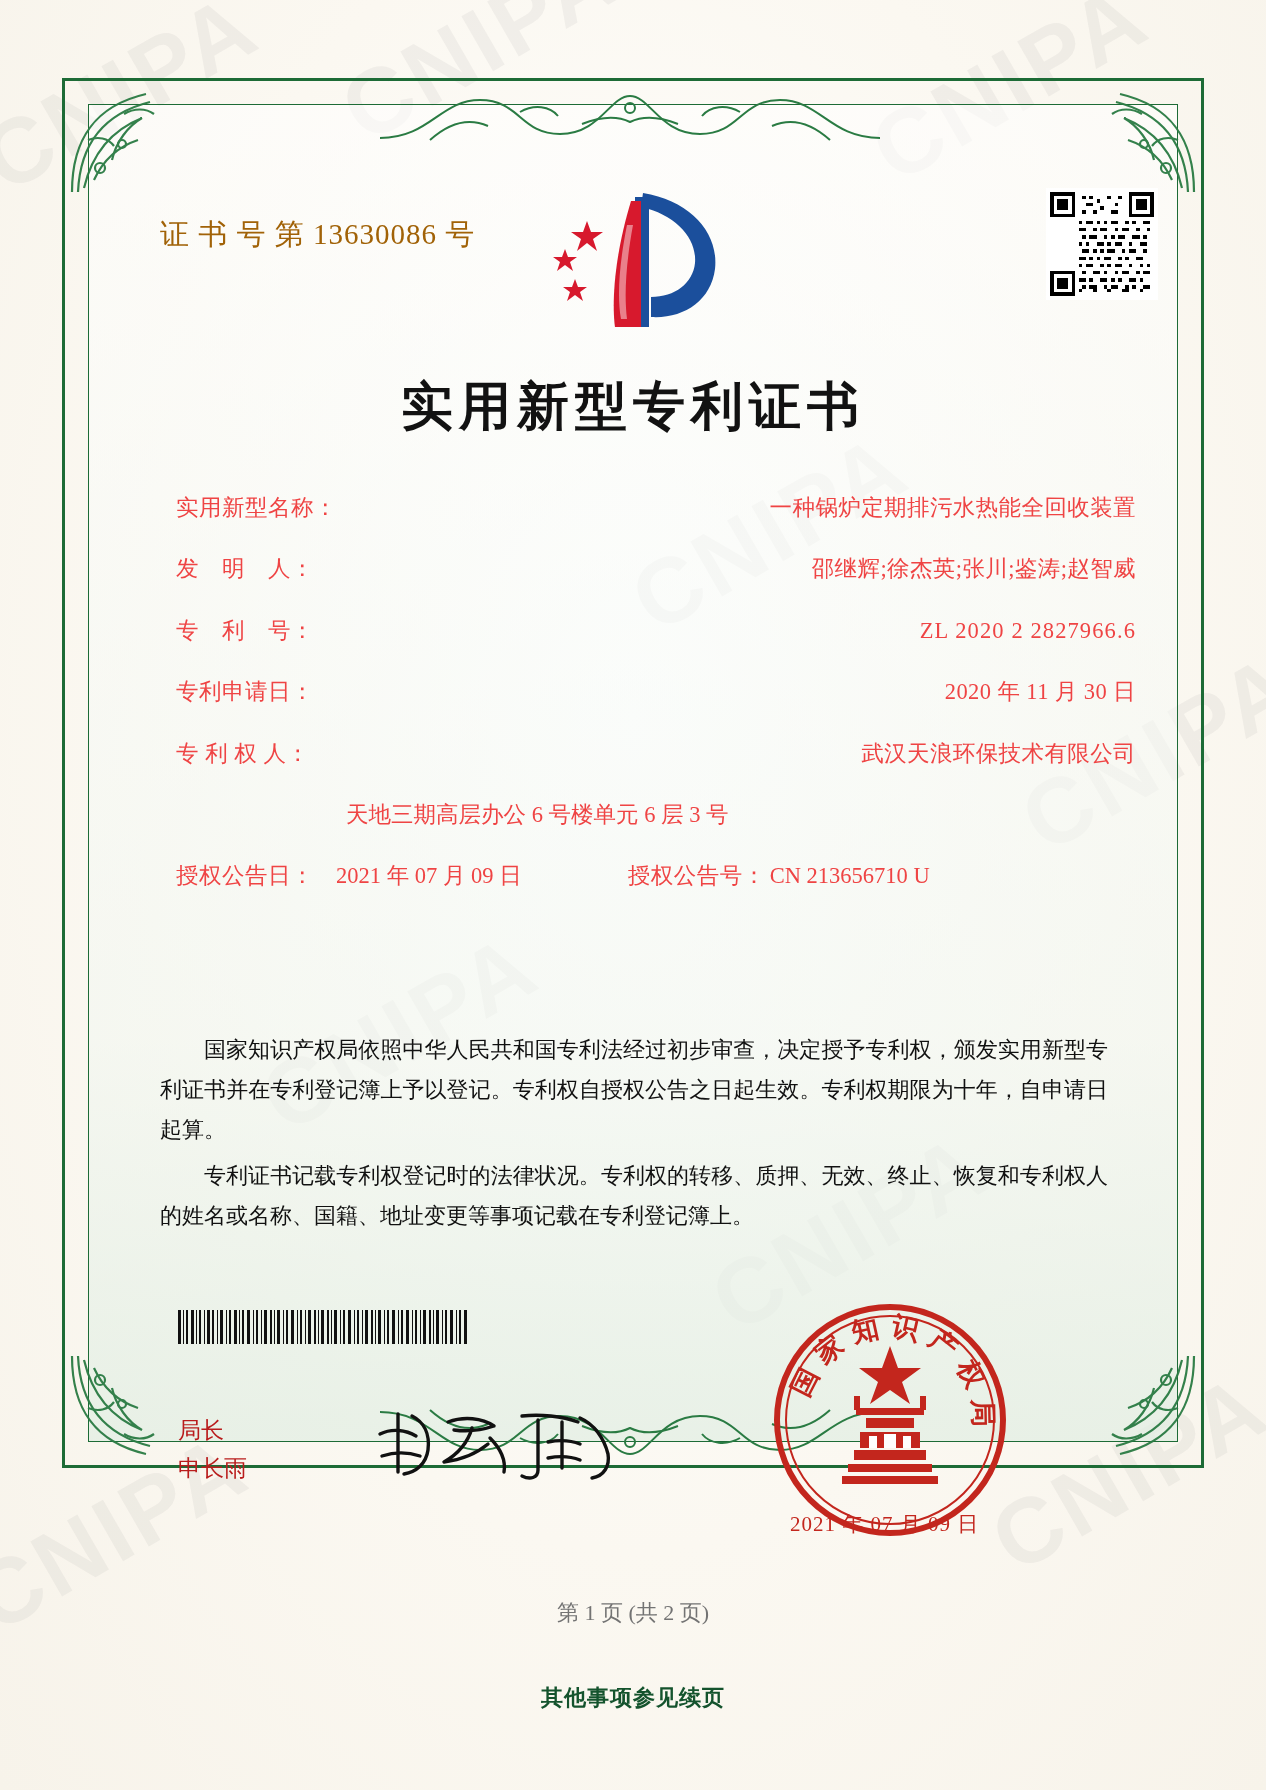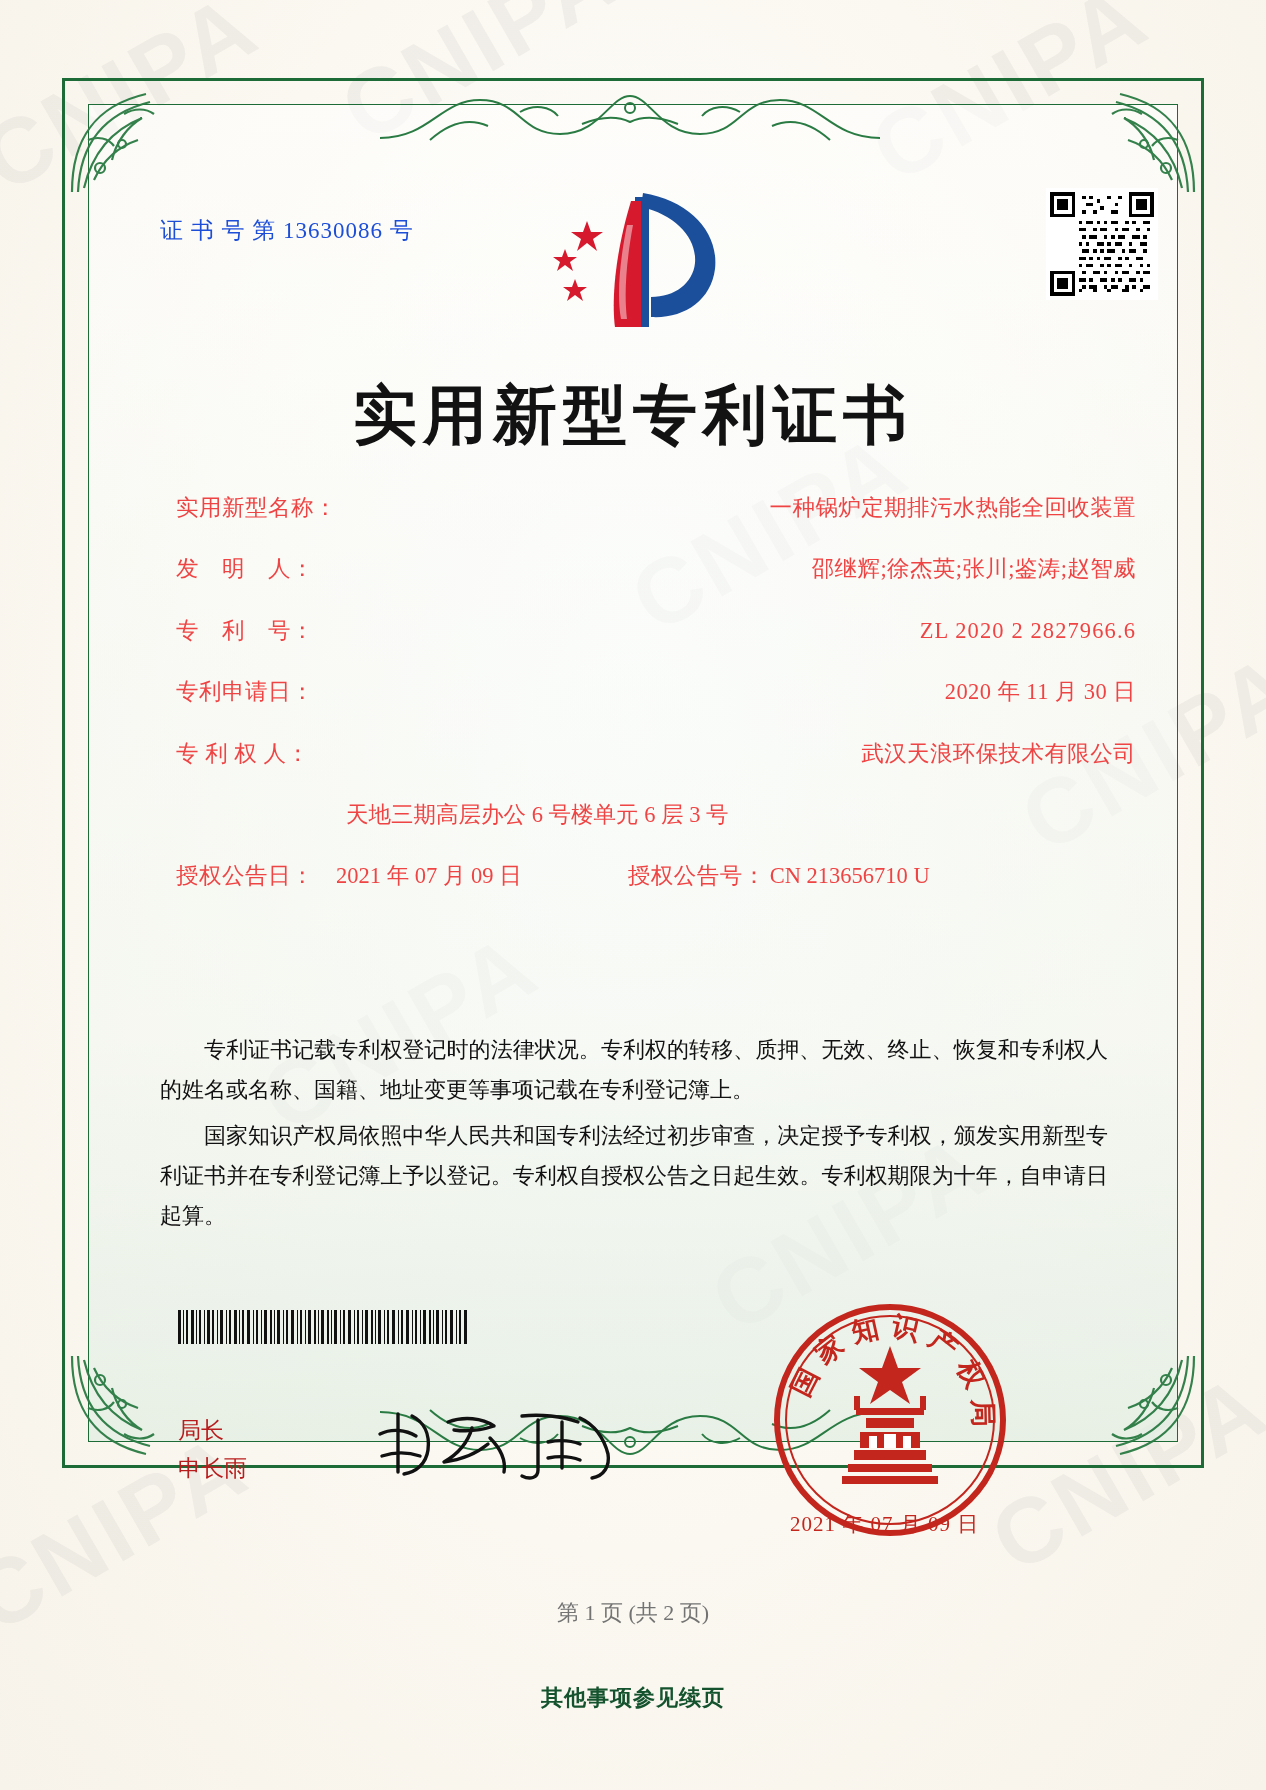--- a/index.html
+++ b/index.html
@@ -78,23 +78,23 @@
     top: 1398px;
     width: 520px;
     height: 70px;
     color: #2a7b43;
   }
   
   #cert-no {
     position: absolute;
     left: 160px;
     top: 215px;
-    font-size: 23px;
+    font-size: 29px;
     letter-spacing: 1px;
-    color: #1d4ed8;
+    color: #a16207;
   }
   #qr {
     position: absolute;
     right: 108px;
     top: 188px;
     width: 104px;
     height: 104px;
     background: #fff;
     padding: 4px;
     box-sizing: content-box;
@@ -111,21 +111,21 @@
     pointer-events: none;
   }
   #title {
     position: absolute;
     left: 0;
     right: 0;
     top: 372px;
     text-align: center;
     font-family: "DejaVu Serif", "Liberation Serif", serif;
     font-weight: bold;
-    font-size: 64px;
+    font-size: 52px;
     letter-spacing: 6px;
     color: #121212;
   }
   
   #fields {
     position: absolute;
     left: 176px;
     top: 493px;
     width: 960px;
     font-size: 22.5px;
@@ -501,22 +501,22 @@
       </div>
       <div class="col-b">
         <div class="f-label">授权公告号：</div>
         <div class="mono-sp">CN 213656710 U</div>
       </div>
     </div>
 
   </div>
 
   <div id="paras">
+    <p>国家知识产权局依照中华人民共和国专利法经过初步审查，决定授予专利权，颁发实用新型专利证书并在专利登记簿上予以登记。专利权自授权公告之日起生效。专利权期限为十年，自申请日起算。</p>
     <p>专利证书记载专利权登记时的法律状况。专利权的转移、质押、无效、终止、恢复和专利权人的姓名或名称、国籍、地址变更等事项记载在专利登记簿上。</p>
-    <p>国家知识产权局依照中华人民共和国专利法经过初步审查，决定授予专利权，颁发实用新型专利证书并在专利登记簿上予以登记。专利权自授权公告之日起生效。专利权期限为十年，自申请日起算。</p>
   </div>
 
   <svg id="barcode" viewBox="0 0 300 34">
     <g fill="#111">
       <rect x="0" y="0" width="3" height="34"></rect>
         <rect x="5" y="0" width="1" height="34"></rect>
       <rect x="8" y="0" width="2" height="34"></rect>
         <rect x="13" y="0" width="3" height="34"></rect>
       <rect x="18" y="0" width="1" height="34"></rect>
         <rect x="21" y="0" width="2" height="34"></rect>

